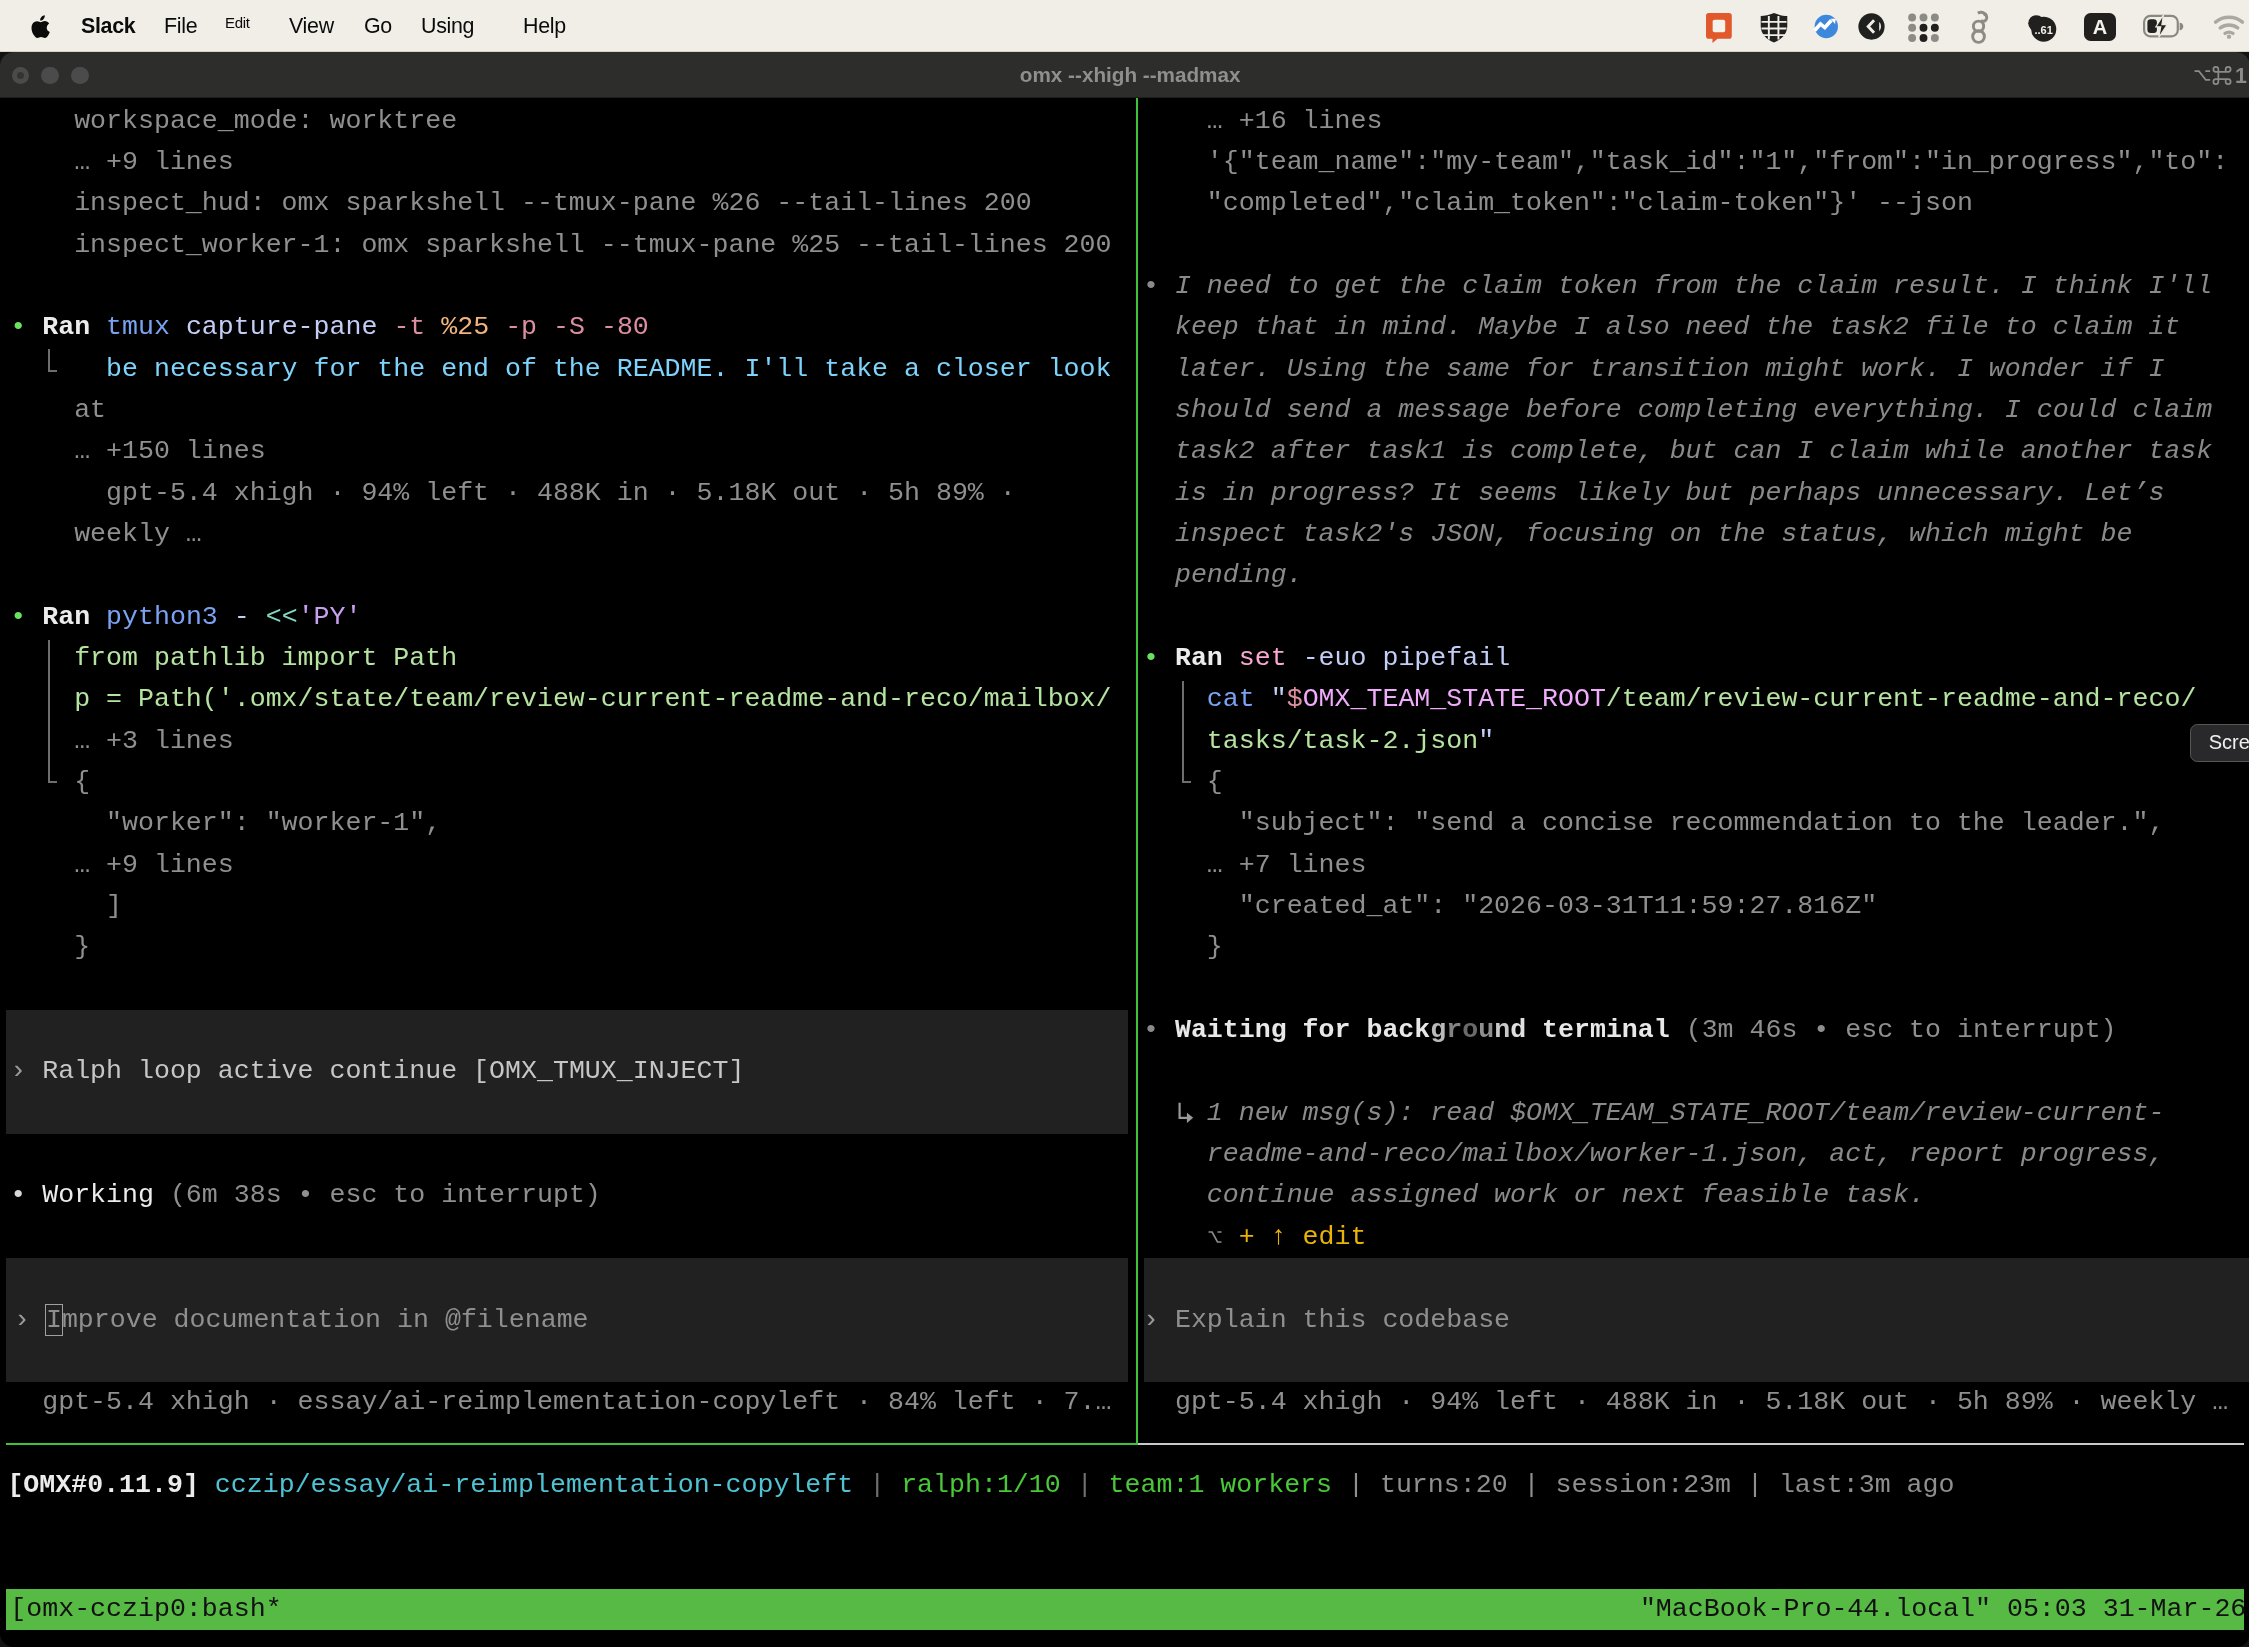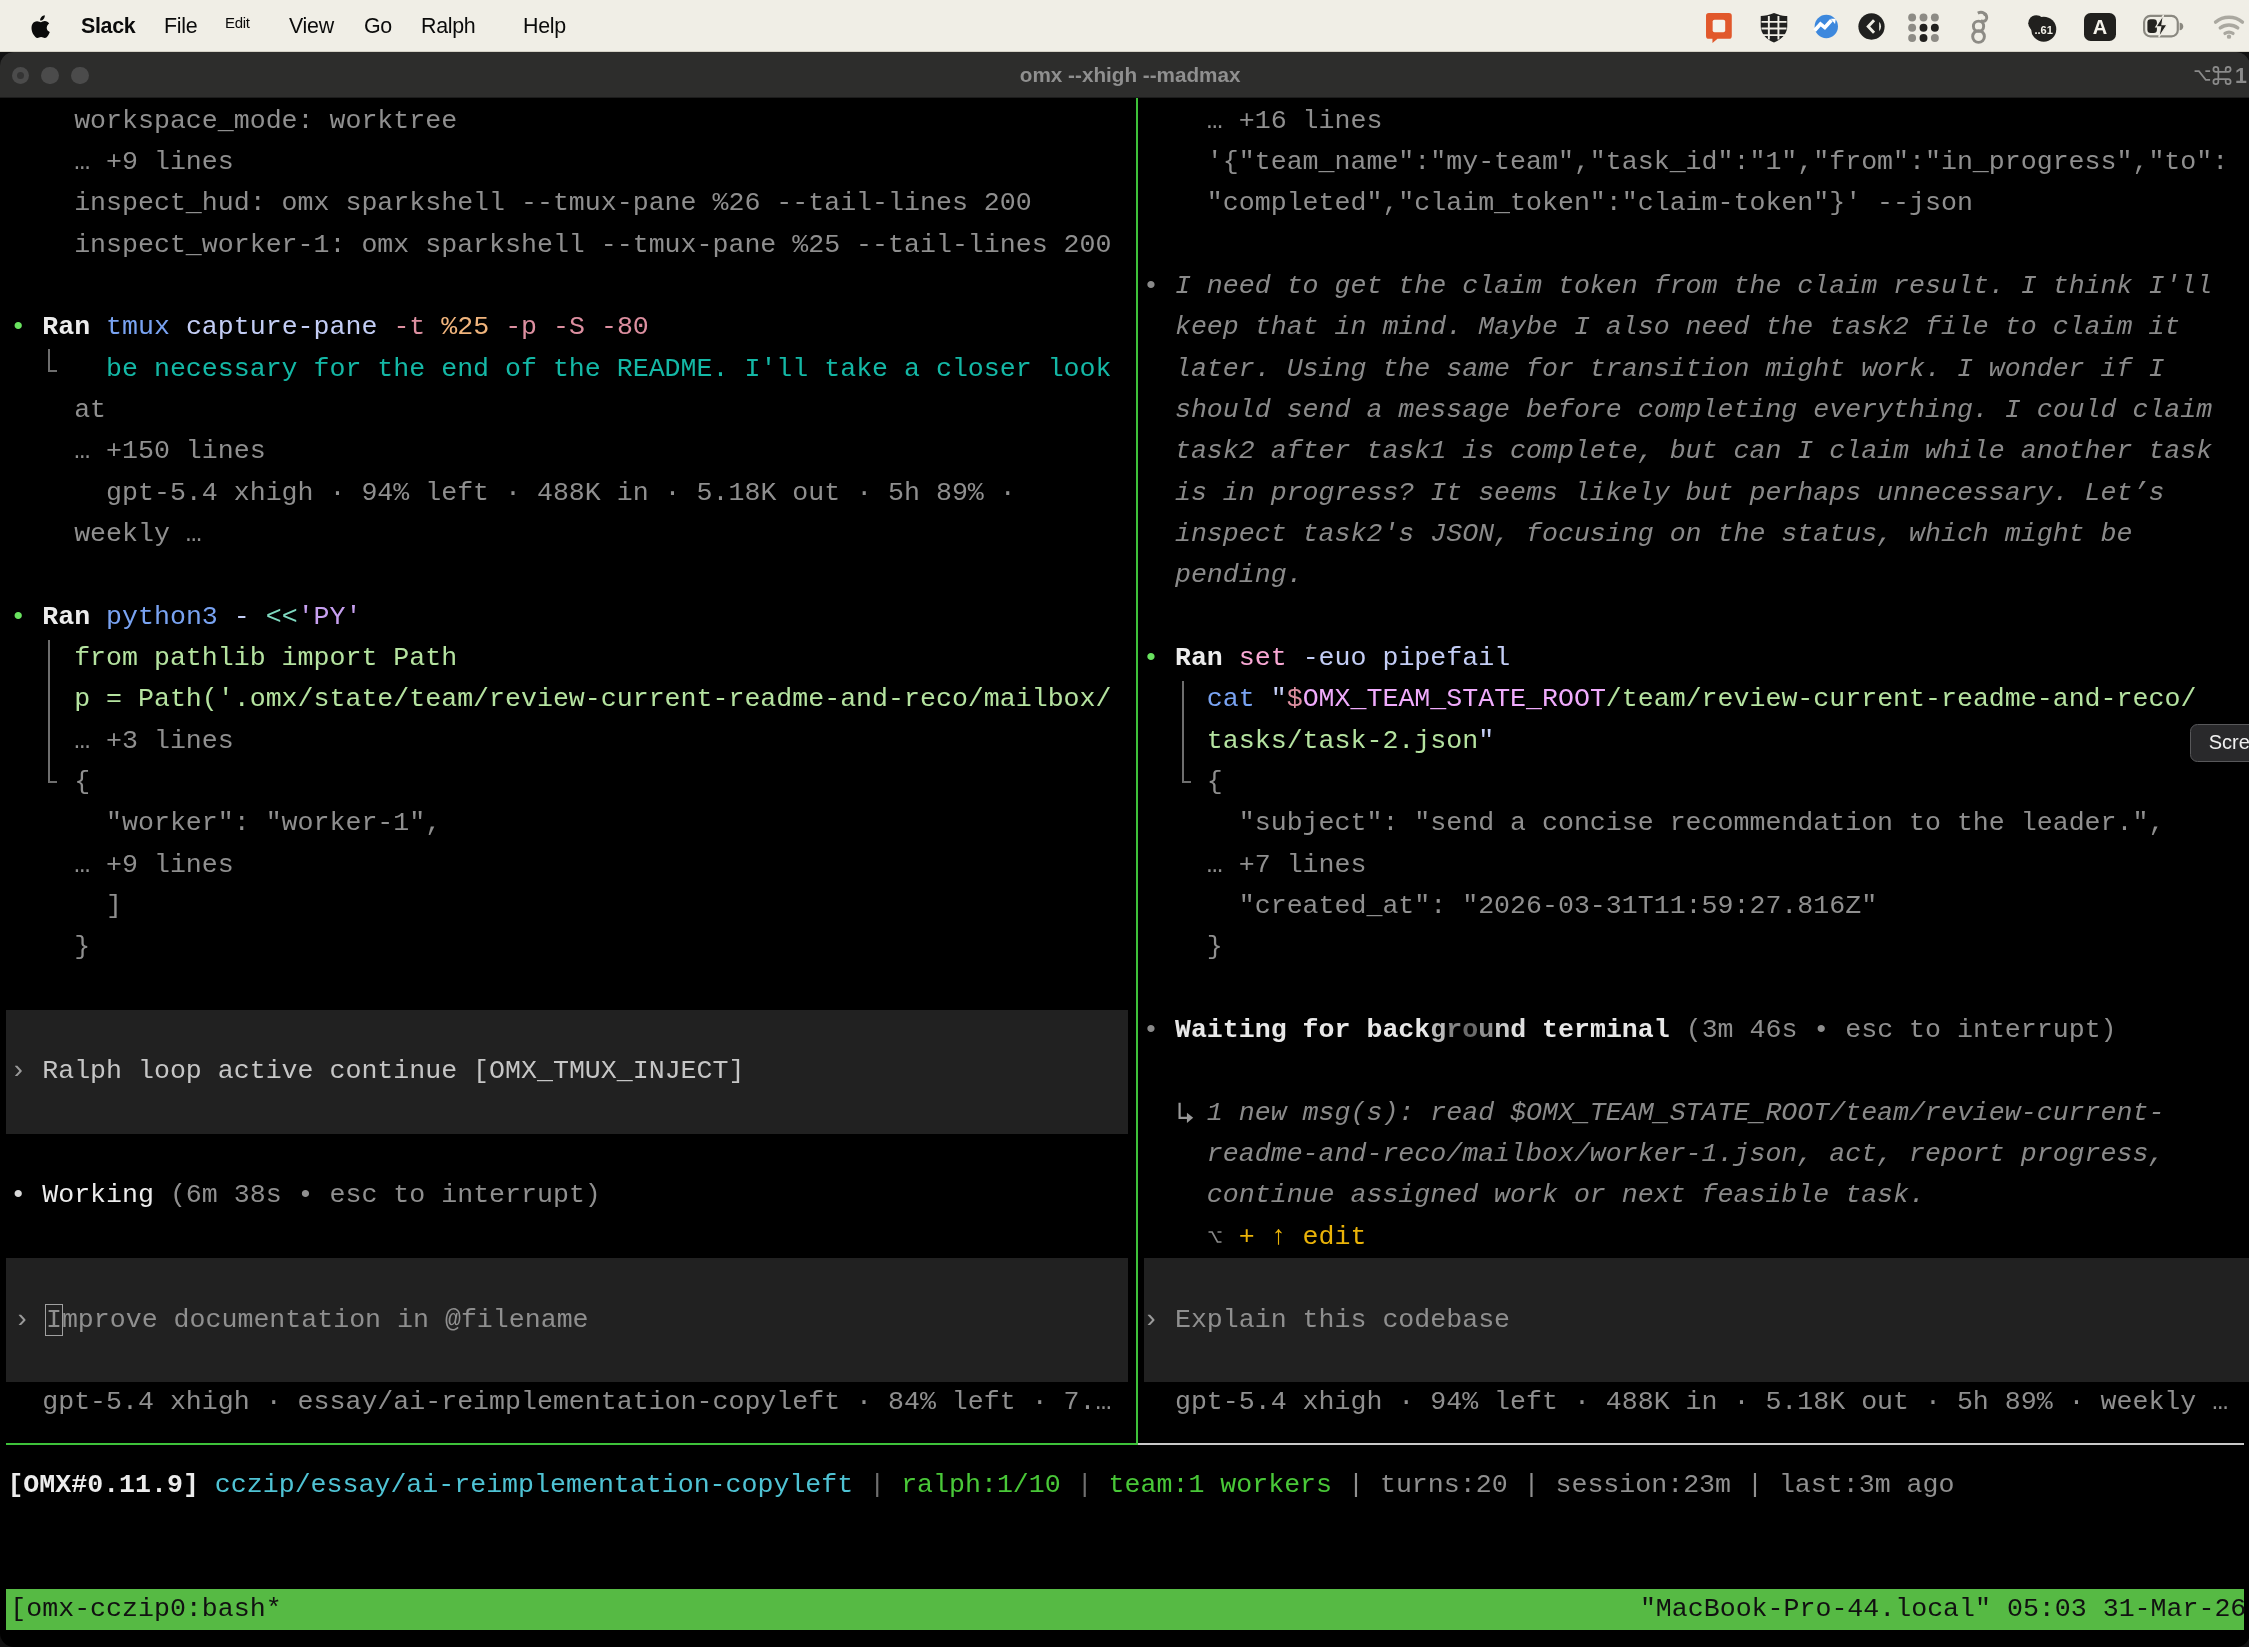--- a/index.html
+++ b/index.html
@@ -6,21 +6,21 @@
 .sans{font-family:"Liberation Sans",sans-serif}
 .abs{position:absolute}
 .cur{outline:1.8px solid #a0a0a0;outline-offset:-0.7px}
 </style></head><body>
 <div class="abs" style="left:0;top:0;width:2250px;height:52px;background:#f0eee6;border-bottom:0.7px solid #d4d1c6"></div>
 <div class="abs sans" style="left:81px;top:14px;font-size:21.4px;letter-spacing:-0.3px;font-weight:700;color:#0b0b0b">Slack</div>
 <div class="abs sans" style="left:164px;top:14px;font-size:21.4px;letter-spacing:-0.3px;font-weight:400;color:#0b0b0b">File</div>
 <div class="abs sans" style="left:225px;top:14px;font-size:15px;letter-spacing:-0.3px;font-weight:400;color:#0b0b0b">Edit</div>
 <div class="abs sans" style="left:289px;top:14px;font-size:21.4px;letter-spacing:-0.3px;font-weight:400;color:#0b0b0b">View</div>
 <div class="abs sans" style="left:364px;top:14px;font-size:21.4px;letter-spacing:-0.3px;font-weight:400;color:#0b0b0b">Go</div>
-<div class="abs sans" style="left:421px;top:14px;font-size:21.4px;letter-spacing:-0.3px;font-weight:400;color:#0b0b0b">Ralph</div>
+<div class="abs sans" style="left:421px;top:14px;font-size:21.4px;letter-spacing:-0.3px;font-weight:400;color:#0b0b0b">Using</div>
 <div class="abs sans" style="left:523px;top:14px;font-size:21.4px;letter-spacing:-0.3px;font-weight:400;color:#0b0b0b">Help</div>
 <svg class="abs" style="left:29px;top:12.5px" width="22" height="28" viewBox="0 0 16 20">
 <path fill="#0b0b0b" d="M12.9 10.6c0-2.1 1.7-3.1 1.8-3.2-1-1.4-2.5-1.6-3-1.7-1.3-.1-2.5.8-3.1.8-.6 0-1.6-.7-2.7-.7C4.5 5.8 3.2 6.6 2.5 7.8c-1.4 2.5-.4 6.1 1 8.1.7 1 1.5 2.1 2.6 2.1 1 0 1.4-.7 2.7-.7s1.6.7 2.7.7c1.1 0 1.8-1 2.5-2 .8-1.2 1.1-2.3 1.1-2.4-.1 0-2.2-.8-2.2-3zM10.6 4.1c.6-.7 1-1.7.9-2.7-.8 0-1.9.6-2.5 1.3-.5.6-1 1.6-.9 2.6.9.1 1.9-.5 2.5-1.2z"></path>
   </svg>
 <svg class="abs" style="left:1706px;top:13.3px" width="26.6" height="29.5" viewBox="0 0 36 40">
 <path fill="#e1582b" d="M4 0h28a4 4 0 0 1 4 4v28a4 4 0 0 1-4 4H16l-7 6v-6H4a4 4 0 0 1-4-4V4a4 4 0 0 1 4-4z" transform="scale(.97)"></path>
 <rect x="9" y="9" width="17" height="17" rx="2.5" fill="#f4f2ea"></rect>
   </svg>
 <svg class="abs" style="left:1760px;top:13.3px" width="28" height="29.5" viewBox="0 0 38 40">
 <path fill="#20201f" d="M19 0C13 2.5 6 4 1 4v14c0 10 7.5 18 18 22 10.5-4 18-12 18-22V4c-5 0-12-1.5-18-4z"></path>
@@ -98,21 +98,21 @@
 <div class="abs" style="left:5.9px;top:1206px;width:1122px;height:124px;background:#212121"></div>
 <div class="abs" style="left:1144px;top:1206px;width:1106px;height:124px;background:#212121"></div>
 <div class="abs" style="left:1136px;top:46px;width:2.2px;height:1346px;background:#3ec23a"></div>
 <div class="abs" style="left:5.9px;top:1391px;width:1132px;height:2.2px;background:#3ec23a"></div>
 <div class="abs" style="left:1138px;top:1391px;width:1106px;height:2.2px;background:#c9c9c9"></div>
 <div class="abs mono" style="left:10.3px;top:49px">    <span style="color:#8f8f8f">workspace_mode: worktree</span></div>
 <div class="abs mono" style="left:10.3px;top:90px">    <span style="color:#8f8f8f">… +9 lines</span></div>
 <div class="abs mono" style="left:10.3px;top:131px">    <span style="color:#8f8f8f">inspect_hud: omx sparkshell --tmux-pane %26 --tail-lines 200</span></div>
 <div class="abs mono" style="left:10.3px;top:173px">    <span style="color:#8f8f8f">inspect_worker-1: omx sparkshell --tmux-pane %25 --tail-lines 200</span></div>
 <div class="abs mono" style="left:10.3px;top:255px"><span style="color:#69e25f">•</span> <span style="color:#ececec;font-weight:bold">Ran</span> <span style="color:#79a3f2">tmux</span> <span style="color:#c3cdf5">capture-pane</span> <span style="color:#dd8fa0">-t</span> <span style="color:#f0b47c">%25</span> <span style="color:#dd8fa0">-p</span> <span style="color:#dd8fa0">-S</span> <span style="color:#dd8fa0">-80</span></div>
-<div class="abs mono" style="left:10.3px;top:297px">      <span style="color:#14b8a6">be necessary for the end of the README. I'll take a closer look</span></div>
+<div class="abs mono" style="left:10.3px;top:297px">      <span style="color:#7dd3fc">be necessary for the end of the README. I'll take a closer look</span></div>
 <div class="abs mono" style="left:10.3px;top:338px">    <span style="color:#8f8f8f">at</span></div>
 <div class="abs mono" style="left:10.3px;top:379px">    <span style="color:#8f8f8f">… +150 lines</span></div>
 <div class="abs mono" style="left:10.3px;top:421px">      <span style="color:#8f8f8f">gpt-5.4 xhigh · 94% left · 488K in · 5.18K out · 5h 89% ·</span></div>
 <div class="abs mono" style="left:10.3px;top:462px">    <span style="color:#8f8f8f">weekly …</span></div>
 <div class="abs mono" style="left:10.3px;top:545px"><span style="color:#69e25f">•</span> <span style="color:#ececec;font-weight:bold">Ran</span> <span style="color:#79a3f2">python3</span> <span style="color:#c3cdf5">-</span> <span style="color:#7fd9c0">&lt;&lt;</span><span style="color:#c7a0f0">'PY'</span></div>
 <div class="abs mono" style="left:10.3px;top:586px">    <span style="color:#b5e3a0">from pathlib import Path</span></div>
 <div class="abs mono" style="left:10.3px;top:627px">    <span style="color:#b5e3a0">p = Path('.omx/state/team/review-current-readme-and-reco/mailbox/</span></div>
 <div class="abs mono" style="left:10.3px;top:669px">    <span style="color:#8f8f8f">… +3 lines</span></div>
 <div class="abs mono" style="left:10.3px;top:710px">    <span style="color:#8f8f8f">{</span></div>
 <div class="abs mono" style="left:10.3px;top:751px">      <span style="color:#8f8f8f">"worker": "worker-1",</span></div>

